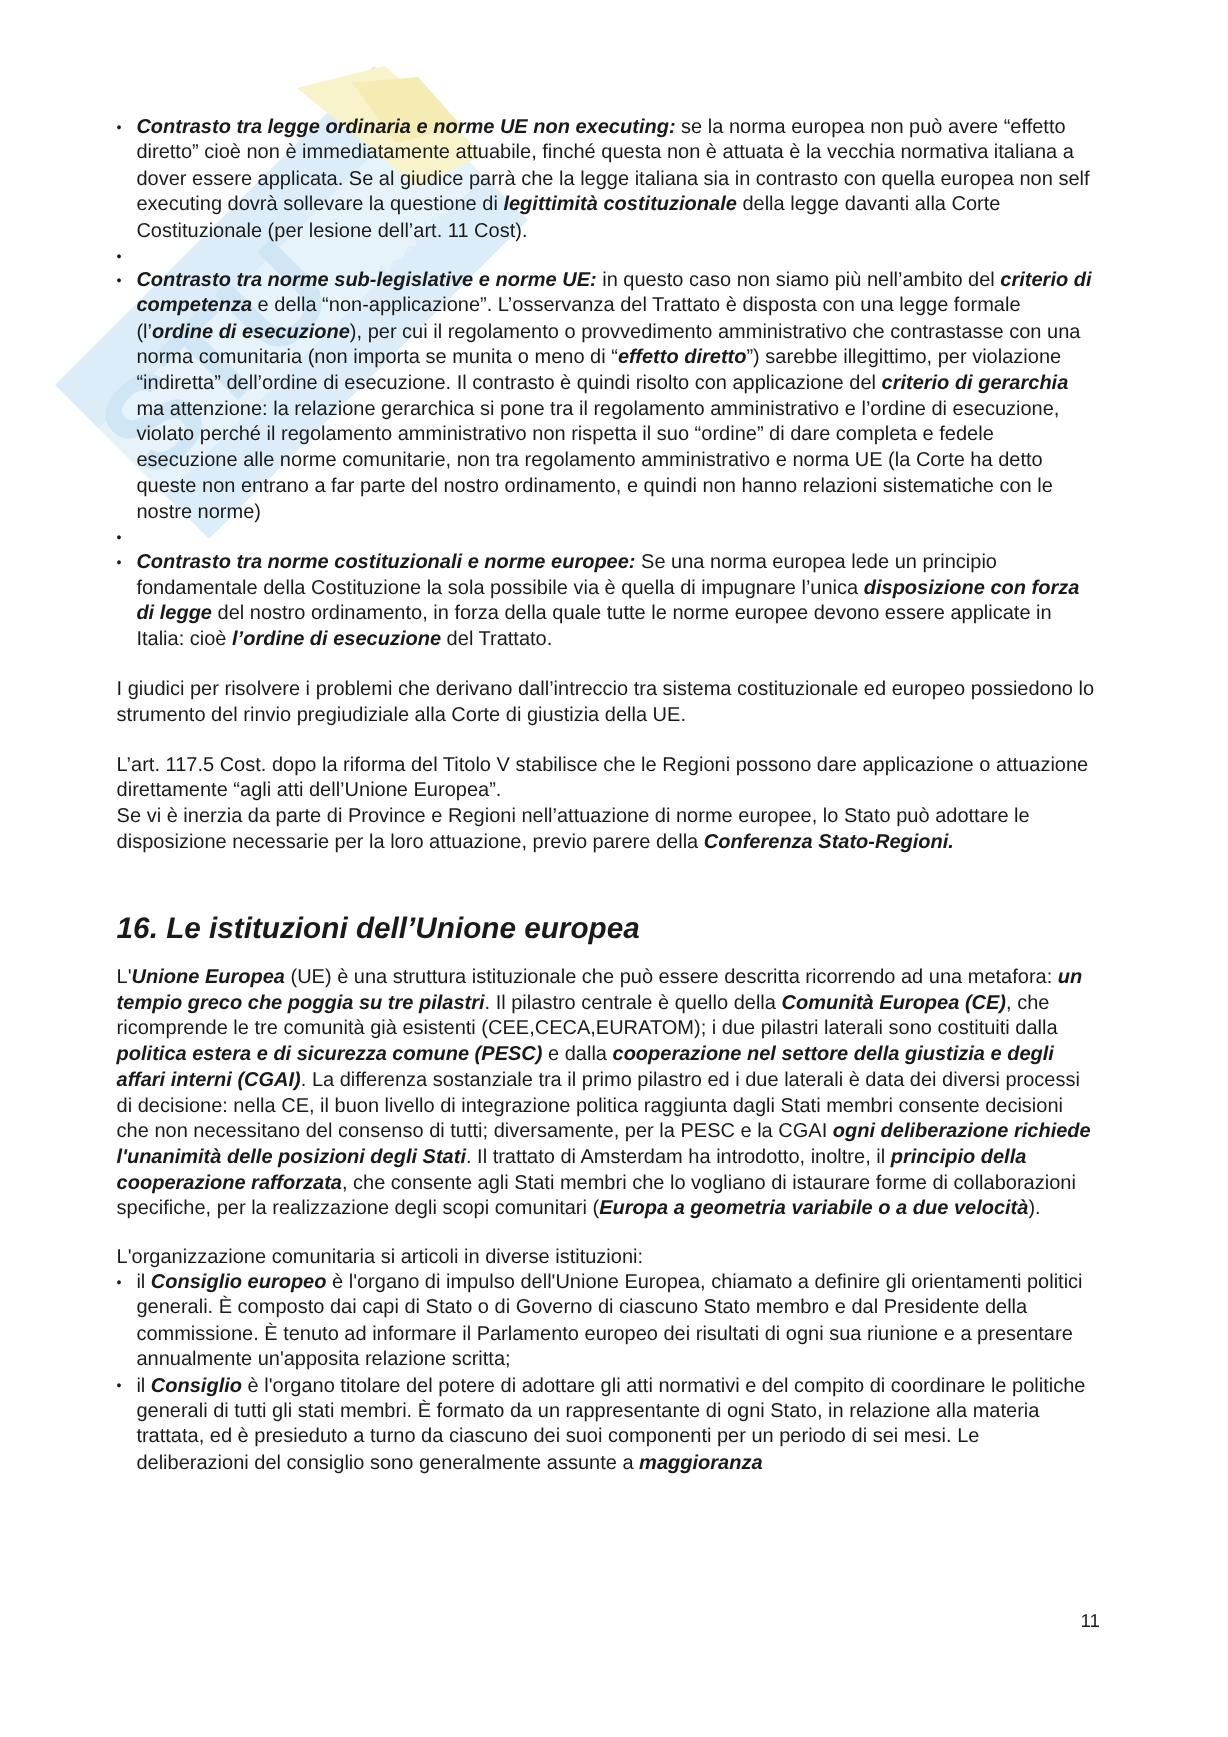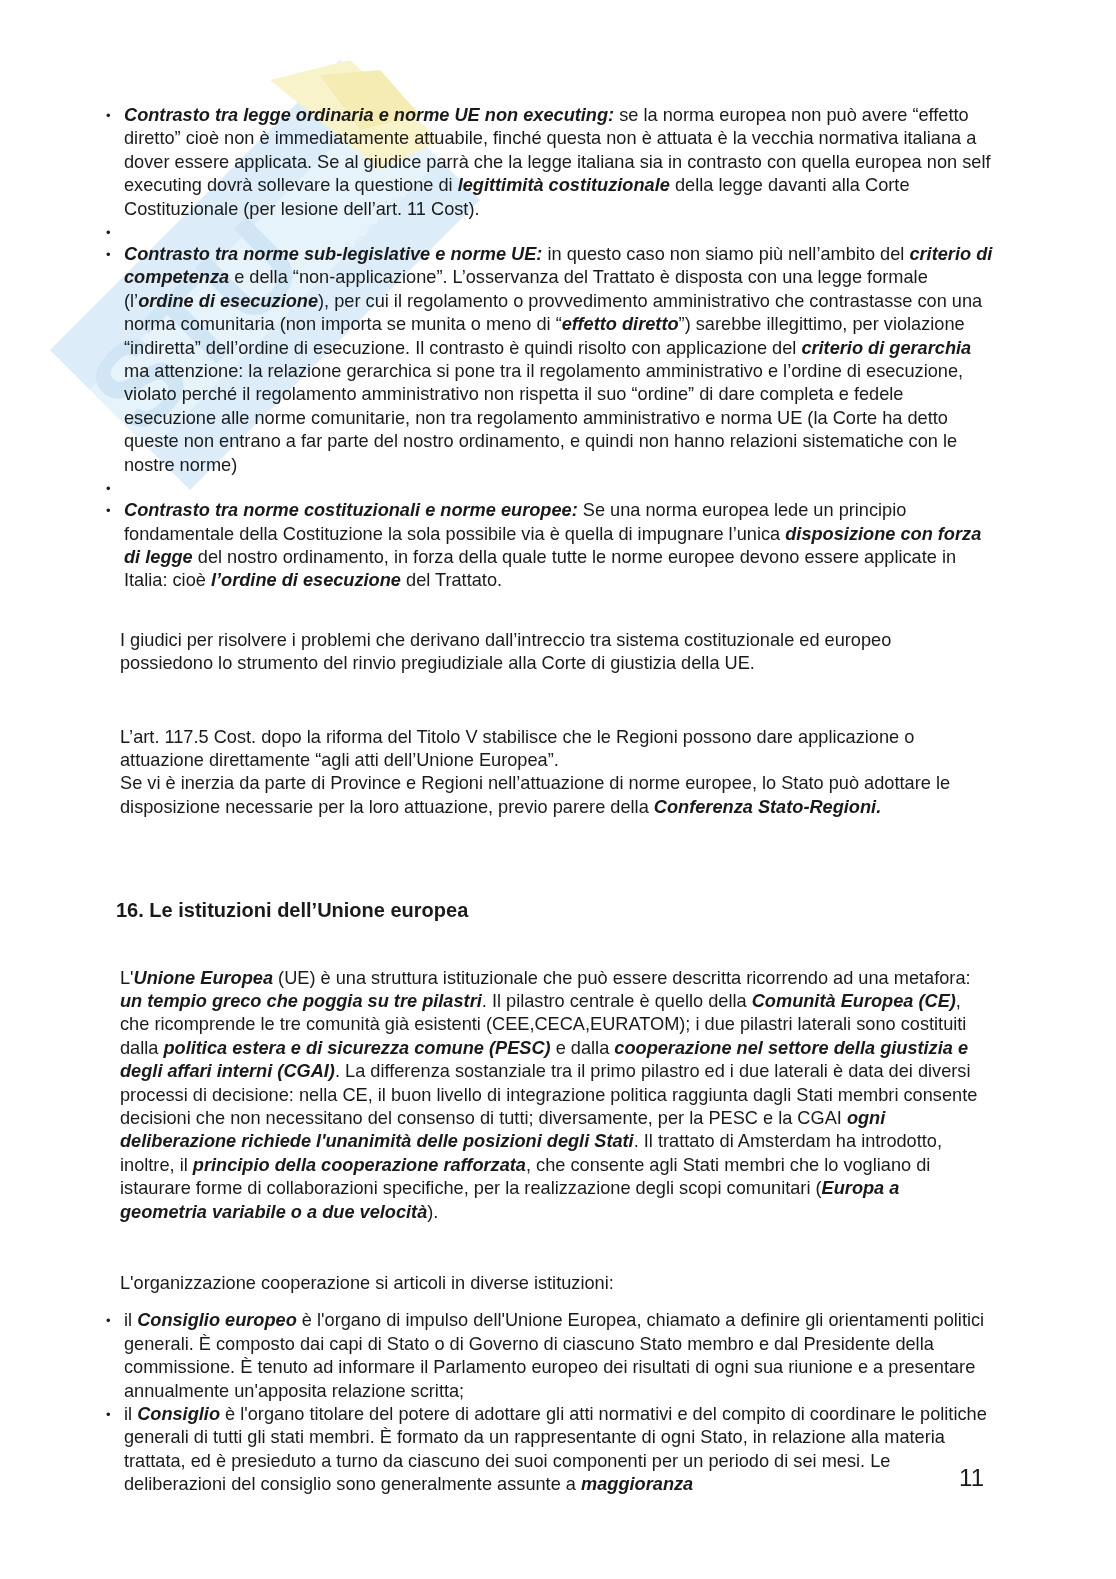--- a/index.html
+++ b/index.html
@@ -1,28 +1,28 @@
 <!DOCTYPE html>
 <html><head>
 <meta charset="utf-8">
 <style>
   html, body { margin: 0; padding: 0; background: #ffffff; }
   body { width: 1116px; height: 1579px; position: relative; overflow: hidden;
          font-family: "Liberation Sans", sans-serif; color: #1a1a1a; }
   .watermark { position: absolute; left: 20px; top: 20px; width: 560px; height: 520px; z-index: 0; pointer-events: none; }
   .page { position: absolute; left: 106px; top: 104px; width: 890px; z-index: 1; font-size: 18.2px; line-height: 23.4px; }
-  .para { margin: 14px; }
+  .para { margin: 0; }
   .gap-s { height: 22px; }
   .gap-m { height: 20px; }
   ul.bullets { list-style: none; margin: 0; padding: 0; }
   ul.bullets li { position: relative; padding-left: 18px; }
   ul.bullets li::before { content: "\2022"; position: absolute; left: 0; top: 0; font-size: 13px; }
   .bl-gap { height: 22px; }
-  .heading { font-weight: bold; font-size: 20px; margin: 10px; }
-  .page-number { position: absolute; right: 132px; top: 1464px; font-size: 24px; z-index: 1; }
+  .heading { font-weight: bold; font-style: italic; font-size: 27px; margin: 0; }
+  .page-number { position: absolute; right: 116px; top: 1464px; font-size: 17px; z-index: 1; }
   i { font-style: italic; font-weight: bold; }
   b { font-weight: bold; font-style: italic; }
 </style>
 </head>
 <body>
 
 <svg class="watermark" viewBox="0 0 560 520">
   <g opacity="0.85">
     <polygon points="30,330 320,40 360,80 70,370" fill="#d6ebf8"></polygon>
     <polygon points="70,370 360,80 420,140 130,430" fill="#e2f1fa"></polygon>
@@ -50,20 +50,20 @@
   <div class="gap-s"></div>
   <p class="para"><span>L’art. 117.5 Cost. dopo la riforma del Titolo V stabilisce che le Regioni possono dare applicazione o attuazione direttamente “agli atti dell’Unione Europea”.</span><br><span>Se vi è inerzia da parte di Province e Regioni nell’attuazione di norme europee, lo Stato può adottare le disposizione necessarie per la loro attuazione, previo parere della </span><i>Conferenza Stato-Regioni.</i></p>
 
   <div style="height:56px"></div>
   <h2 class="heading">16. Le istituzioni dell’Unione europea</h2>
 
   <div class="gap-m"></div>
   <p class="para"><span>L'</span><b>Unione Europea</b><span> (UE) è una struttura istituzionale che può essere descritta ricorrendo ad una metafora: </span><i>un tempio greco che poggia su tre pilastri</i><span>. Il pilastro centrale è quello della </span><b>Comunità Europea (CE)</b><span>, che ricomprende le tre comunità già esistenti (CEE,CECA,EURATOM); i due pilastri laterali sono costituiti dalla </span><b>politica estera e di sicurezza comune (PESC)</b><span> e dalla </span><b>cooperazione nel settore della giustizia e degli affari interni (CGAI)</b><span>. La differenza sostanziale tra il primo pilastro ed i due laterali è data dei diversi processi di decisione: nella CE, il buon livello di integrazione politica raggiunta dagli Stati membri consente decisioni che non necessitano del consenso di tutti; diversamente, per la PESC e la CGAI </span><i>ogni deliberazione richiede l'unanimità delle posizioni degli Stati</i><span>. Il trattato di Amsterdam ha introdotto, inoltre, il </span><i>principio della cooperazione rafforzata</i><span>, che consente agli Stati membri che lo vogliano di istaurare forme di collaborazioni specifiche, per la realizzazione degli scopi comunitari (</span><i>Europa a geometria variabile o a due velocità</i><span>).</span></p>
 
   <div class="gap-m"></div>
-  <p class="para">L'organizzazione cooperazione si articoli in diverse istituzioni:</p>
+  <p class="para">L'organizzazione comunitaria si articoli in diverse istituzioni:</p>
   <ul class="bullets">
     <li><span>il </span><b>Consiglio europeo</b><span> è l'organo di impulso dell'Unione Europea, chiamato a definire gli orientamenti politici generali. È composto dai capi di Stato o di Governo di ciascuno Stato membro e dal Presidente della commissione. È tenuto ad informare il Parlamento europeo dei risultati di ogni sua riunione e a presentare annualmente un'apposita relazione scritta;</span></li>
     <li><span>il </span><b>Consiglio</b><span> è l'organo titolare del potere di adottare gli atti normativi e del compito di coordinare le politiche generali di tutti gli stati membri. È formato da un rappresentante di ogni Stato, in relazione alla materia trattata, ed è presieduto a turno da ciascuno dei suoi componenti per un periodo di sei mesi. Le deliberazioni del consiglio sono generalmente assunte a </span><i>maggioranza</i></li>
   </ul>
 </div>
 
 <div class="page-number">11</div>
 
 </body></html>

